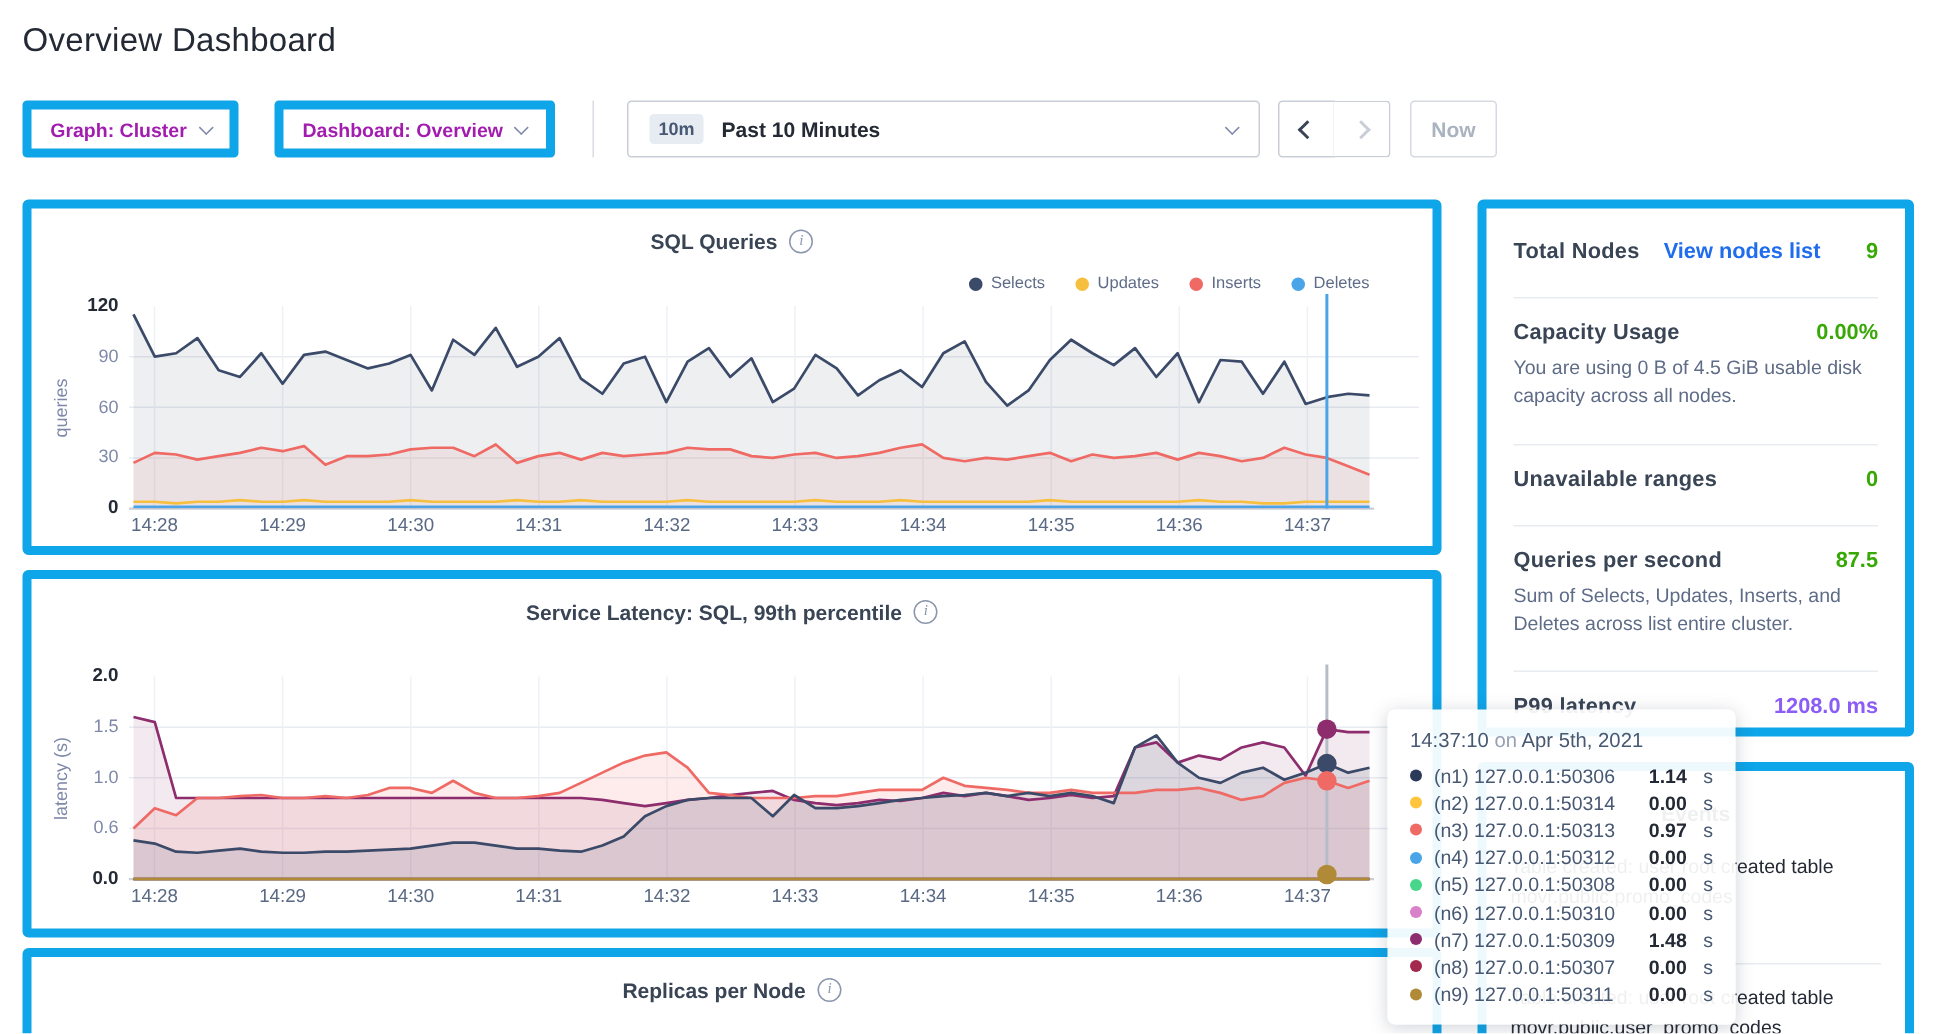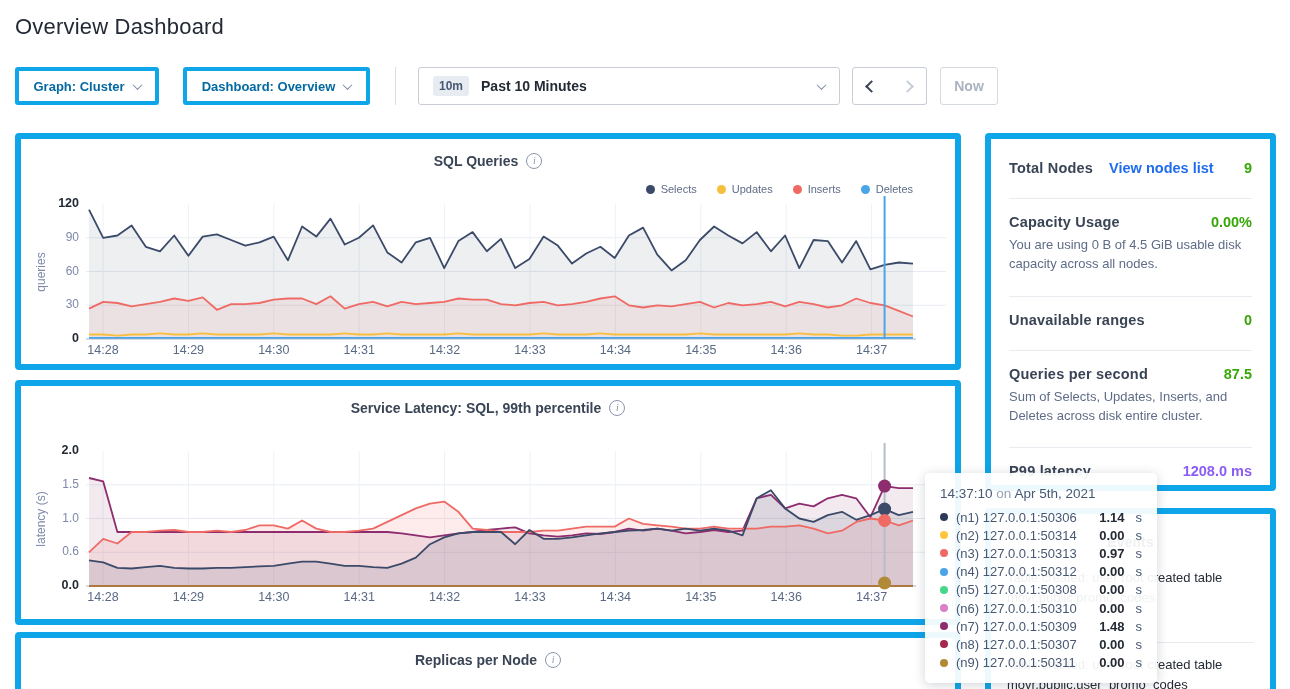--- a/index.html
+++ b/index.html
@@ -4,22 +4,22 @@
 <style>
   * { margin:0; padding:0; box-sizing:border-box; }
   html,body { background:#fff; }
   body { font-family:"Liberation Sans", sans-serif; color:#394455; }
   .page { position:relative; width:1290px; height:689px; overflow:hidden; background:#fff; }
 
   .page-title { position:absolute; left:15px; top:14px; font-size:22px; font-weight:500; color:#242a35; letter-spacing:.2px; }
 
   
   .toolbar { position:absolute; left:0; top:67px; width:1290px; height:39px; }
-  .dd-btn { position:absolute; height:38px; background:#fff; border:4px solid #0ea5e9; border-radius:3px;
-            display:flex; align-items:center; justify-content:center; gap:9px; font-size:13px; font-weight:bold; color:#0369a1; cursor:pointer; }
+  .dd-btn { position:absolute; height:38px; background:#fff; border:6px solid #0ea5e9; border-radius:3px;
+            display:flex; align-items:center; justify-content:center; gap:9px; font-size:13px; font-weight:bold; color:#a21caf; cursor:pointer; }
   .chev { width:7px; height:7px; border-right:1.6px solid #7e89a9; border-bottom:1.6px solid #7e89a9; transform:rotate(45deg) translate(-1px,-1px); display:inline-block; }
   #dd-graph { left:15px; width:144px; }
   #dd-dashboard { left:183px; width:187px; }
   .v-divider { position:absolute; left:395px; top:0; width:1px; height:38px; background:#d8dce3; }
   .time-select { position:absolute; left:418px; width:422px; height:38px; background:#fff; border:1px solid #c8cdd6; border-radius:3px;
                  display:flex; align-items:center; padding:0 14px; gap:12px; cursor:pointer; }
   .time-badge { background:#e7ecf2; color:#475872; font-size:12px; font-weight:bold; border-radius:3px; padding:3px 6px; }
   .time-label { font-size:14px; font-weight:bold; color:#242a35; }
   .time-select .chev { margin-left:auto; }
   .nav-btn { position:absolute; top:0; width:38px; height:38px; background:#fff; border:1px solid #c8cdd6; display:flex; align-items:center; justify-content:center; cursor:pointer; }
@@ -269,21 +269,21 @@
           <div class="sum-main">
             <span class="sum-label">Unavailable ranges</span>
             <span class="sum-value" style="color: rgb(55, 168, 6);">0</span>
           </div>
         </div>
         <div class="sum-row">
           <div class="sum-main">
             <span class="sum-label">Queries per second</span>
             <span class="sum-value" style="color: rgb(55, 168, 6);">87.5</span>
           </div>
-          <div class="sum-sub">Sum of Selects, Updates, Inserts, and Deletes across disk entire cluster.</div>
+          <div class="sum-sub">Sum of Selects, Updates, Inserts, and Deletes across list entire cluster.</div>
         </div>
         <div class="sum-row">
           <div class="sum-main">
             <span class="sum-label">P99 latency</span>
             <span class="sum-value" style="color: #8b5cf6;">1208.0 ms</span>
           </div>
         </div>
       </div>
   </div>
 

